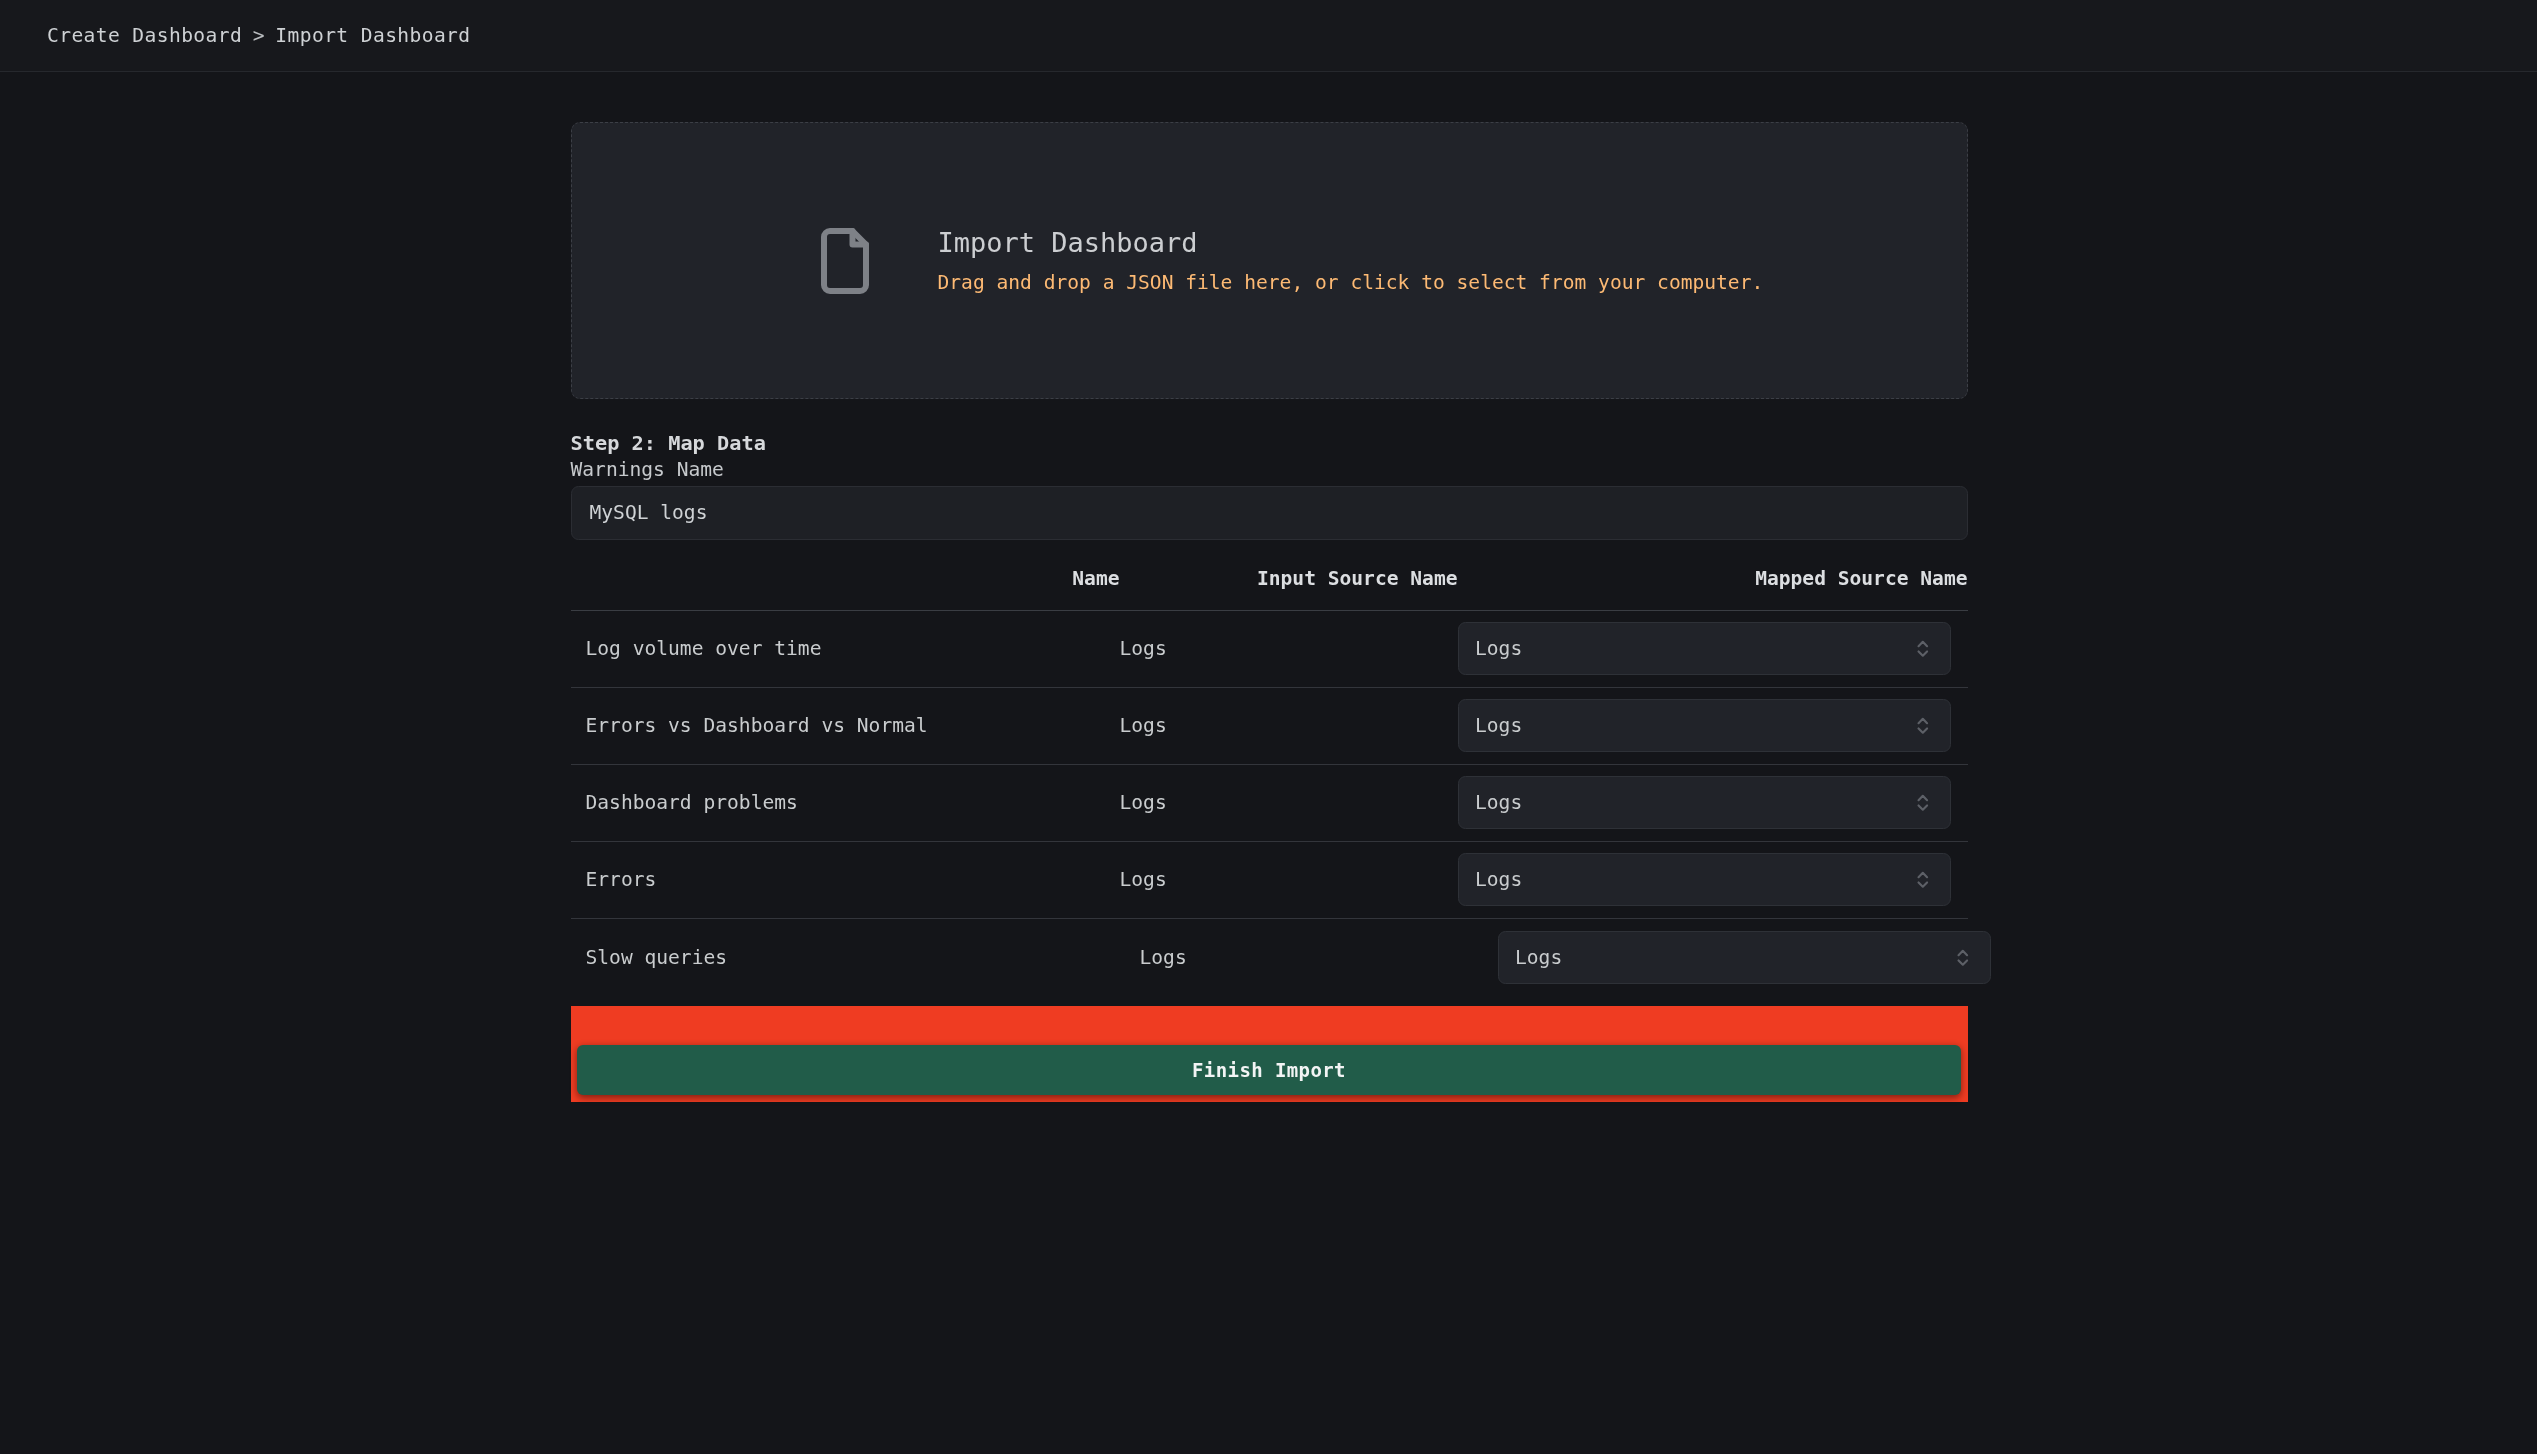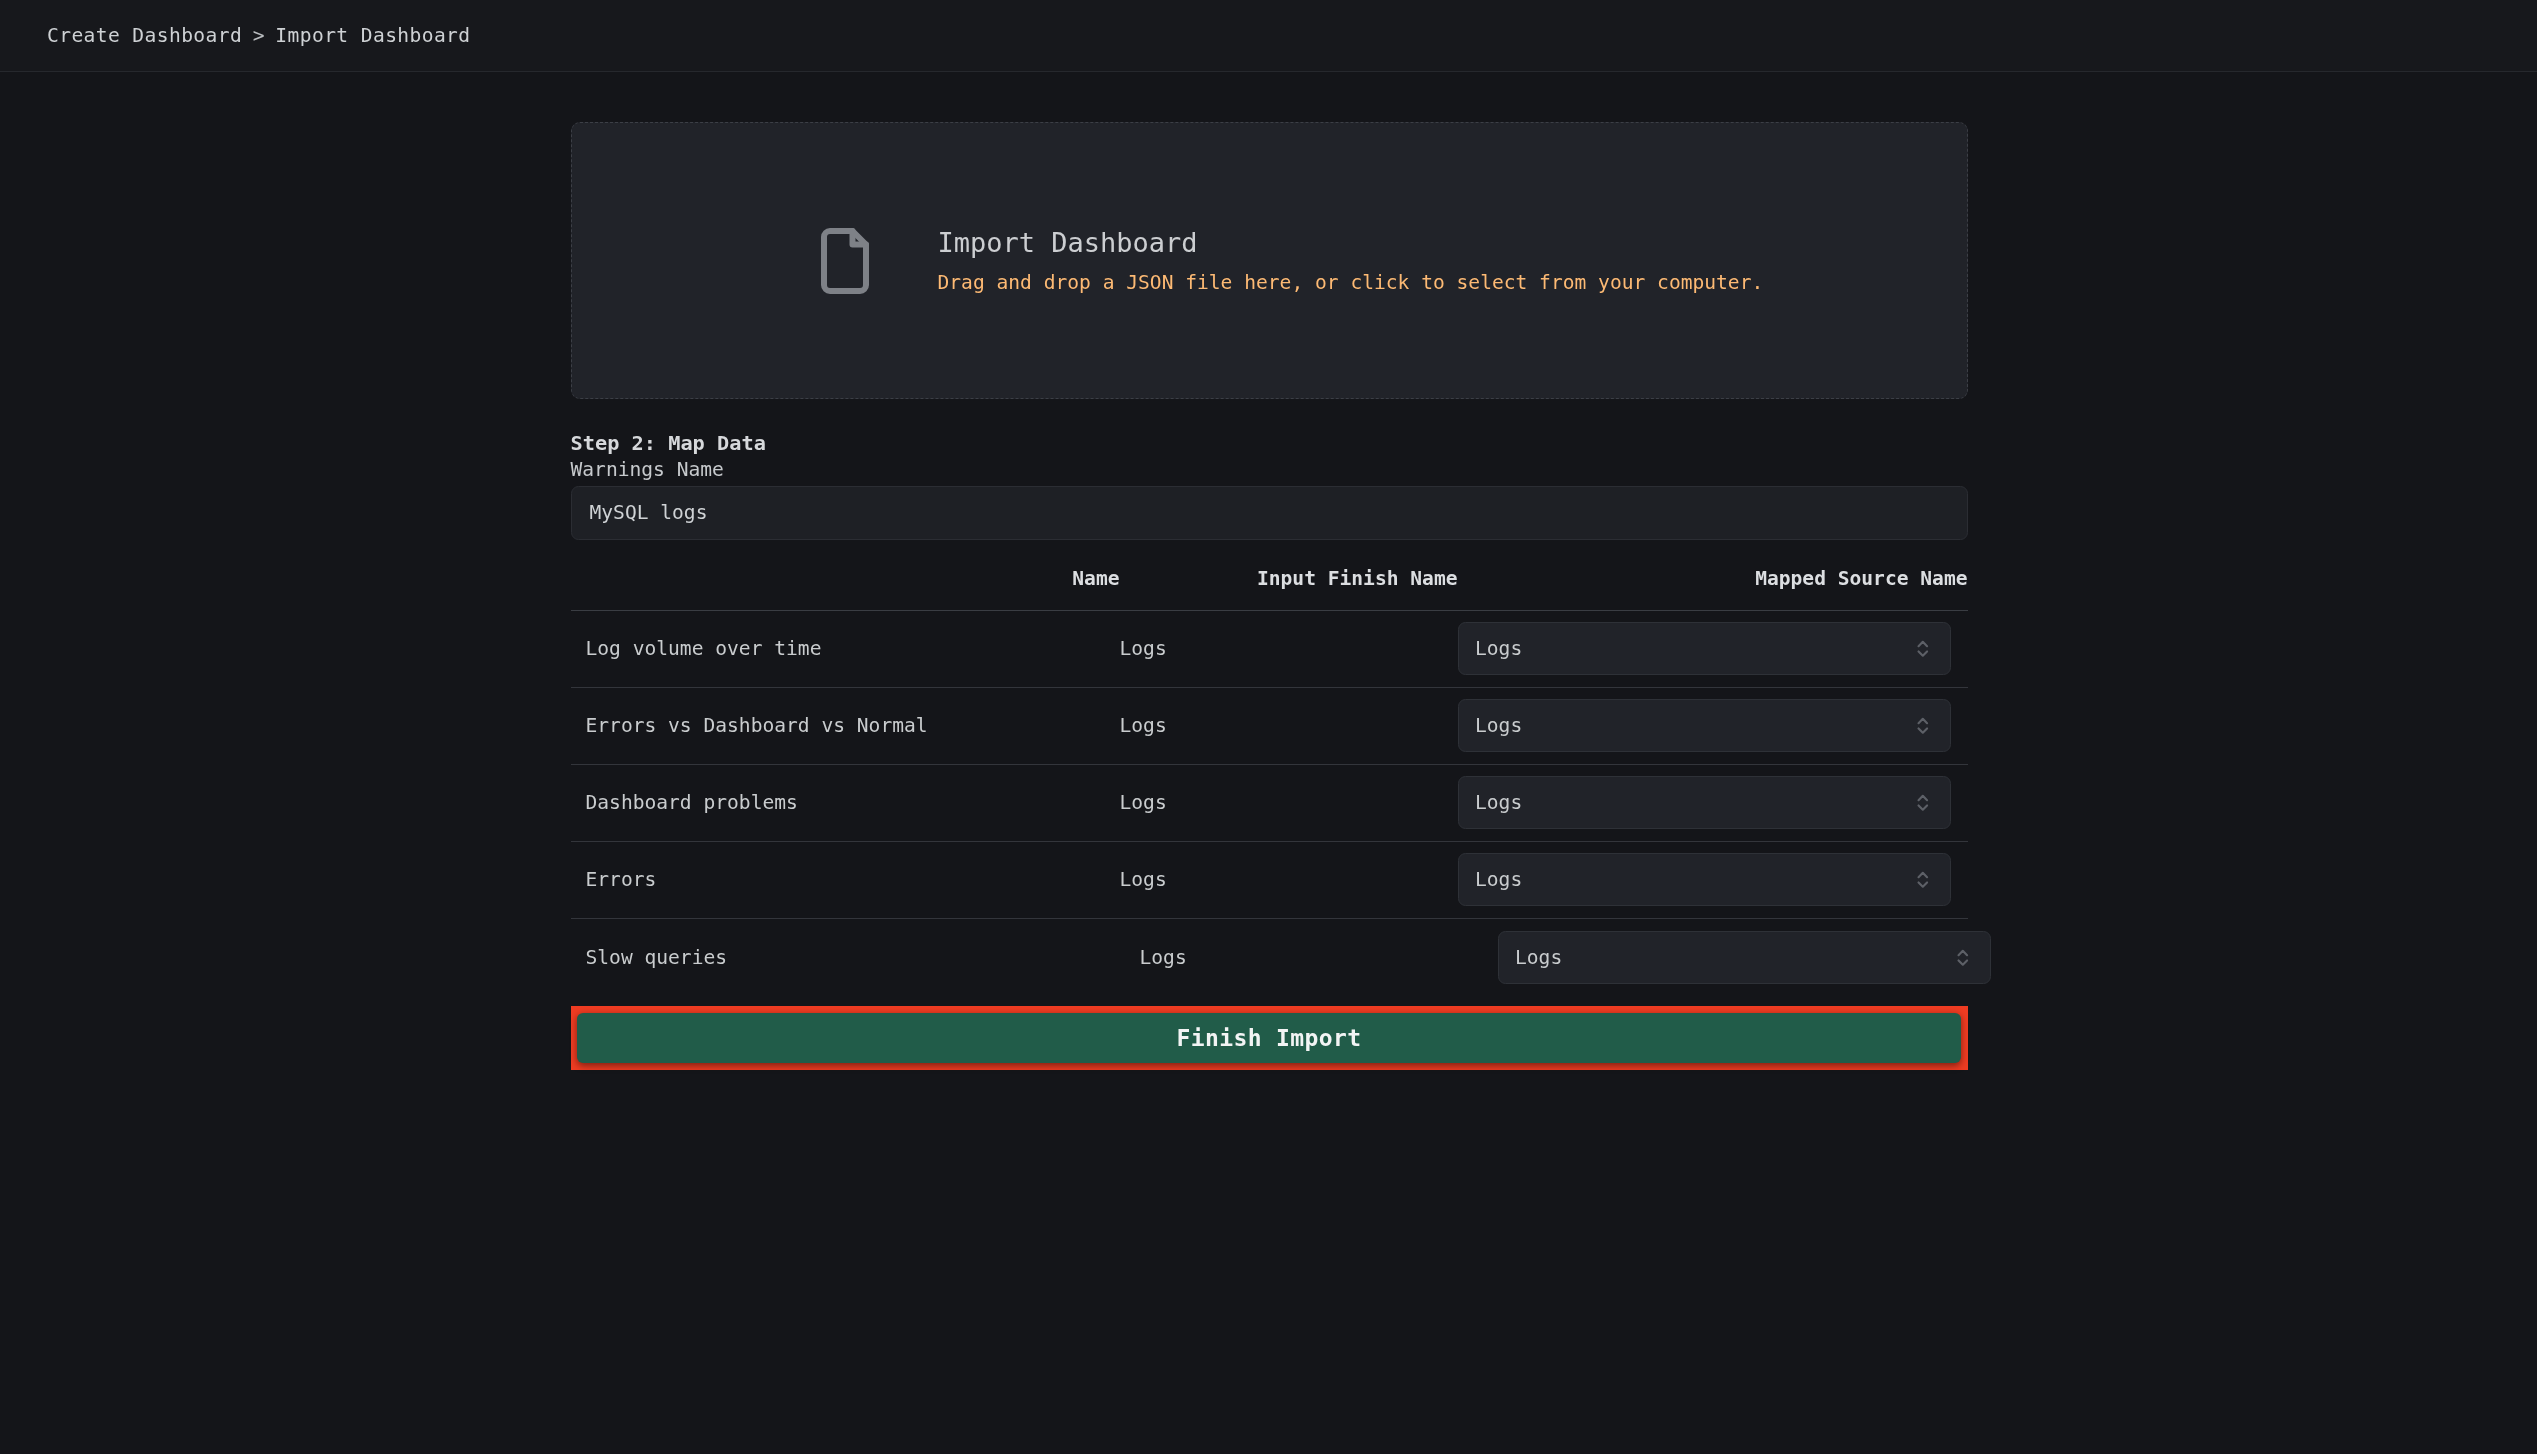--- a/index.html
+++ b/index.html
@@ -71,24 +71,25 @@
   
   .annotation{
     margin-top:10.5px;
     background:var(--highlight-red);
     padding:6.8px;
   }
   .finish-btn{
     display:block;width:100%;height:50px;
     background:var(--button-green);
     border:none;border-radius:6px;
-    font-family:inherit;font-size:23px;font-weight:700;color:#f2f4f4;
+    font-family:inherit;font-size:19px;font-weight:700;color:#f2f4f4;
     letter-spacing:0.4px;
     box-shadow:0 2.3px 7.5px rgba(0,0,0,.45);
     cursor:pointer;
+    margin-top:32px;
   }
 </style>
 </head>
 <body>
 
 <header class="topbar">
   <nav class="breadcrumb">
     <span>Create Dashboard</span><span class="sep">&gt;</span><span>Import Dashboard</span>
   </nav>
 </header>
@@ -112,21 +113,21 @@
   
   <h2 class="step-heading">Step 2: Map Data</h2>
 
   <label class="field-label">Warnings Name</label>
   <input class="text-input" type="text" value="MySQL logs" style="">
 
   
   <section>
     <div class="trow thead">
       <div class="th">Name</div>
-      <div class="th">Input Finish Name</div>
+      <div class="th">Input Source Name</div>
       <div class="th">Mapped Source Name</div>
     </div>
 
     <div class="trow tbody-row">
       <div class="td td-name">Log volume over time</div>
       <div class="td">Logs</div>
       <div class="select" role="combobox">
         <span>Logs</span>
         <svg viewBox="0 0 24 24" fill="none" stroke="currentColor" stroke-width="2" stroke-linecap="round" stroke-linejoin="round">
             <path d="M8 9.5 12 5.5 16 9.5"></path>

